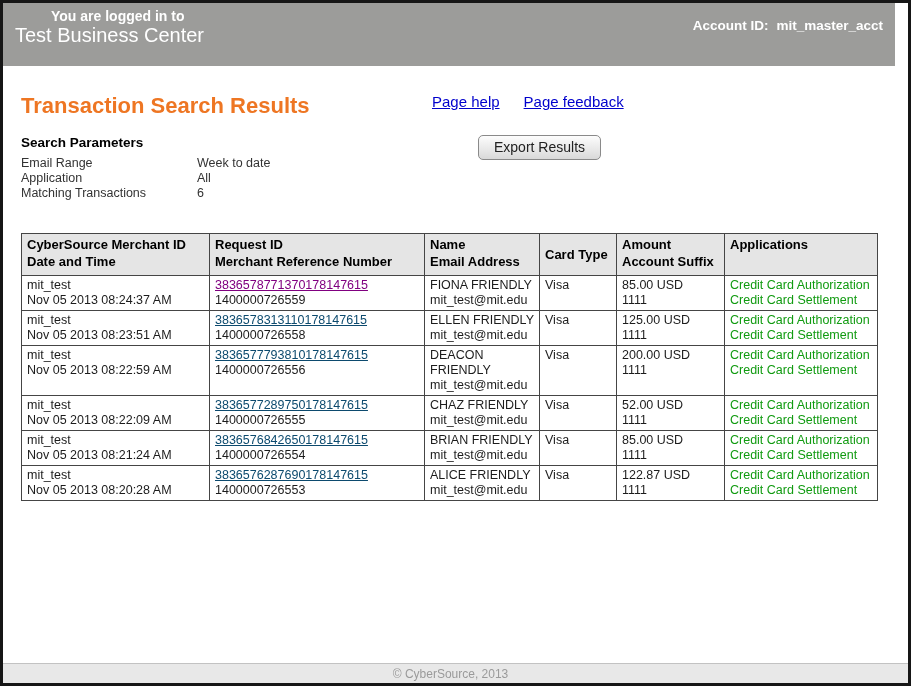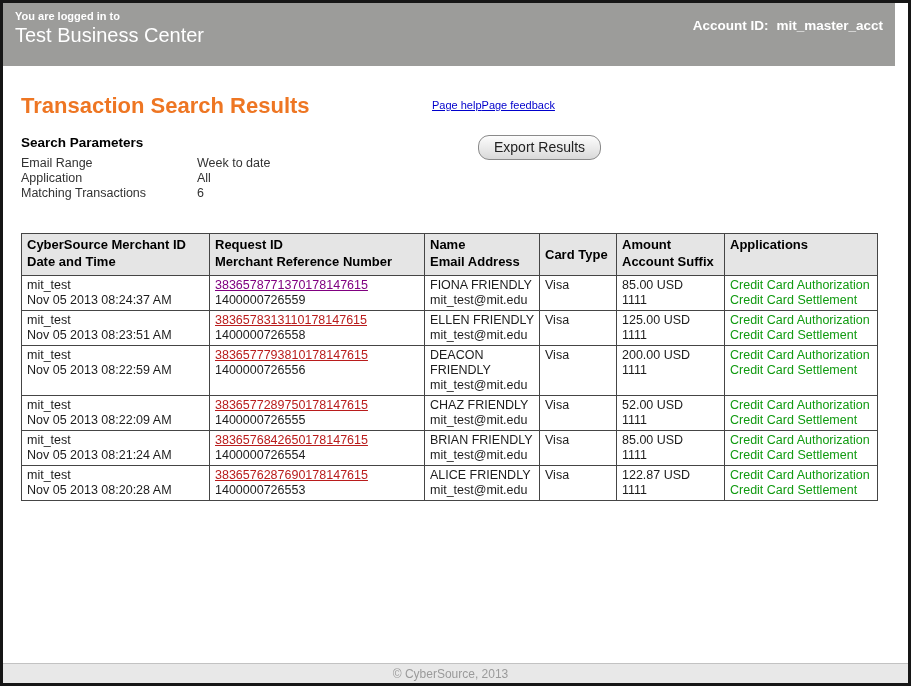--- a/index.html
+++ b/index.html
@@ -19,23 +19,24 @@
   .banner {
     height: 63px;
     background: #9c9c9a;
     margin-right: 13px;
     display: flex;
     justify-content: space-between;
     padding: 7px 12px 0 12px;
     color: #ffffff;
   }
   .banner-left .logged-in {
-    font-size: 11px;
+    font-size: 14px;
     font-weight: bold;
     line-height: 13px;
+    margin-left: 36px;
   }
   .banner-left .app-name {
     font-size: 20px;
     line-height: 24px;
   }
   .banner-right {
     text-align: right;
     padding-top: 7px;
     font-size: 13.5px;
     font-weight: bold;
@@ -51,23 +52,24 @@
   }
   .page-title {
     font-size: 22px;
     font-weight: bold;
     color: #ee7623;
     line-height: 26px;
   }
   .help-links {
     position: absolute;
     left: 411px;
-    top: 6px;
+    top: 0;
     display: flex;
-    font-size: 11px;
+    gap: 24px;
+    font-size: 15px;
   }
   .help-links a {
     color: #0000cc;
     text-decoration: underline;
     cursor: pointer;
   }
   .params-section {
     position: relative;
     margin-top: 16px;
     min-height: 66px;
@@ -88,21 +90,21 @@
   .export-button {
     position: absolute;
     left: 457px;
     top: 0px;
     font-family: "Liberation Sans", sans-serif;
     font-size: 14px;
     color: #222222;
     padding: 3px 15px 4px 15px;
     background: linear-gradient(#fdfdfd, #d9d9d9);
     border: 1px solid #8a8a8a;
-    border-radius: 11px;
+    border-radius: 5px;
     cursor: pointer;
   }
   
   .results-table {
     margin-top: 32px;
     border-collapse: collapse;
     width: 856px;
     table-layout: fixed;
   }
   .results-table th, .results-table td {
@@ -127,21 +129,21 @@
     vertical-align: top;
     height: 32px;
   }
   .col-merchant { width: 188px; }
   .col-request  { width: 215px; }
   .col-name     { width: 115px; }
   .col-card     { width: 77px; }
   .col-amount   { width: 108px; }
   .col-apps     { width: 153px; }
   a.request-link {
-    color: #b91c1c;
+    color: #0c4a6e;
     text-decoration: underline;
     cursor: pointer;
   }
   a.request-link.visited { color: #800080; }
   .apps-line { color: #119b11; }
   
   .footer {
     position: absolute;
     left: 0; right: 0; bottom: 0;
     height: 20px;

